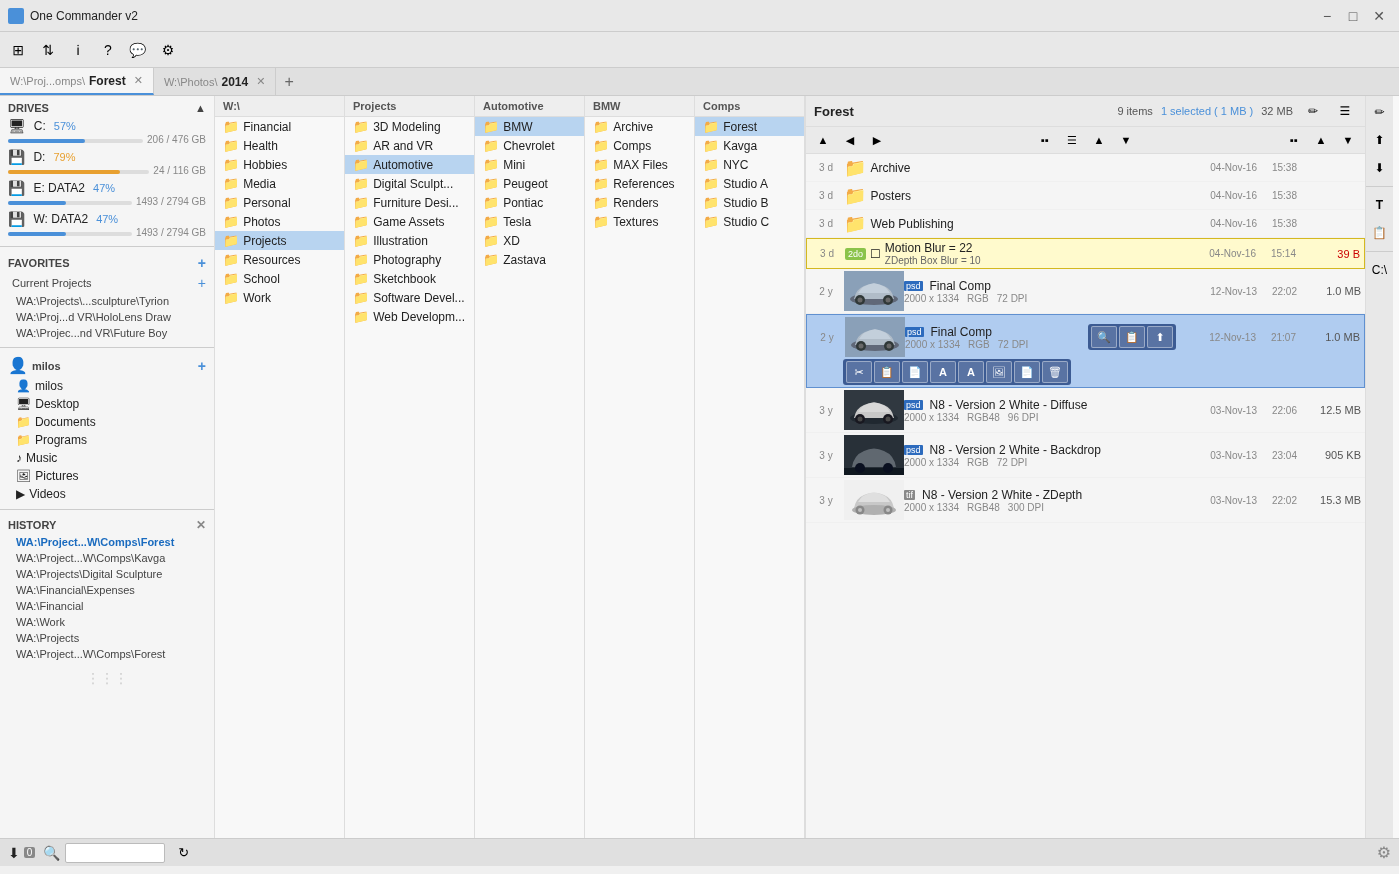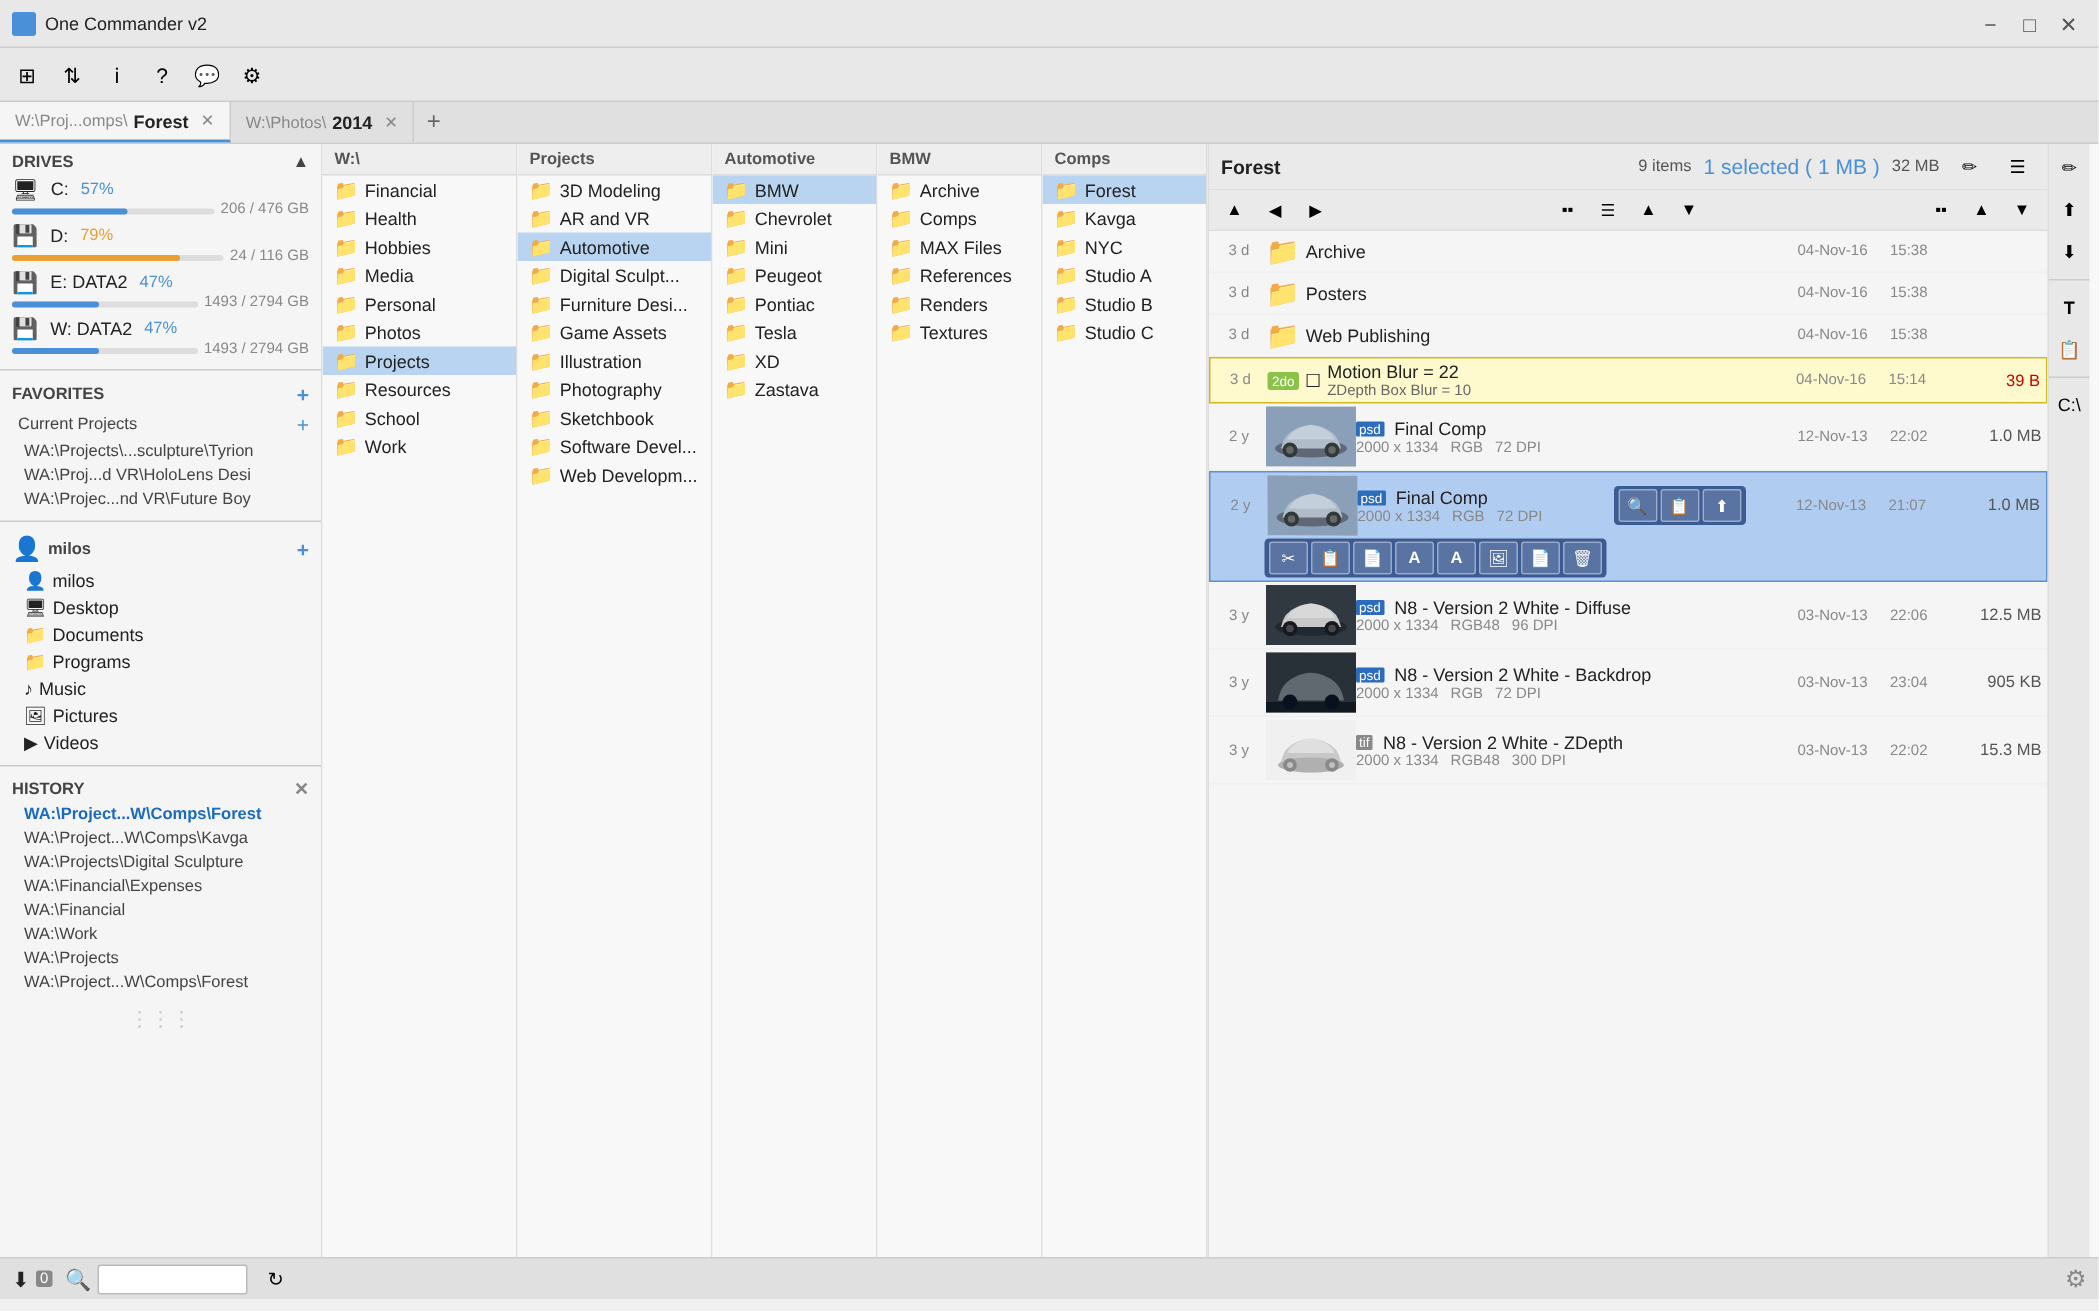--- a/index.html
+++ b/index.html
@@ -68,21 +68,21 @@
     
     
     .file-list { flex: 1; overflow-y: auto; }
     .file-row { display: flex; align-items: center; padding: 2px 4px; border-bottom: 1px solid #f0f0f0; cursor: pointer; min-height: 28px; }
     .age-badge { min-width: 32px; font-size: 10px; color: #888; text-align: center; margin-right: 2px; }
     .file-info { flex: 1; min-width: 0; }
     .file-name { font-size: 12px; font-weight: 500; white-space: nowrap; overflow: hidden; text-overflow: ellipsis; }
     .file-meta { font-size: 10px; color: #888; display: flex; gap: 8px; }
     .file-size { min-width: 60px; text-align: right; font-size: 11px; color: #555; }
     .file-date { font-size: 10px; color: #888; min-width: 80px; text-align: right; }
-    .file-time { font-size: 10px; color: #888; min-width: 40px; text-align: right; margin-right: 16px; }
+    .file-time { font-size: 10px; color: #888; min-width: 40px; text-align: right; margin-right: 4px; }
     .context-toolbar-btn { width: 28px; height: 26px; background: rgba(255,255,255,0.15); border: 1px solid rgba(255,255,255,0.3); cursor: pointer; display: flex; align-items: center; justify-content: center; font-size: 13px; color: white; border-radius: 3px; }
     
     
     .statusbar { display: flex; align-items: center; background: #e0e0e0; border-top: 1px solid #ccc; height: 28px; padding: 0 8px; gap: 8px; }
     .statusbar-left { display: flex; align-items: center; gap: 4px; }
     .statusbar-search { display: flex; align-items: center; gap: 4px; }
     .search-input { width: 100px; height: 20px; border: 1px solid #bbb; border-radius: 2px; padding: 0 4px; font-size: 11px; background: white; }
     
     
     .right-panel { width: 28px; background: #e8e8e8; border-left: 1px solid #ddd; display: flex; flex-direction: column; align-items: center; gap: 4px; padding: 4px 0; }
@@ -206,21 +206,21 @@
     <div class="sidebar-section">
       <div class="sidebar-section-header">
         <span>FAVORITES</span>
         <span class="add-btn">+</span>
       </div>
       <div class="sidebar-section-header" style="padding-left:12px;font-weight:normal;">
         <span>Current Projects</span>
         <span class="add-btn">+</span>
       </div>
       <div class="history-item">WA:\Projects\...sculpture\Tyrion</div>
-      <div class="history-item">WA:\Proj...d VR\HoloLens Desi</div>
+      <div class="history-item">WA:\Proj...d VR\HoloLens Draw</div>
       <div class="history-item">WA:\Projec...nd VR\Future Boy</div>
     </div>
 
     <div class="h-separator"></div>
 
     <div class="sidebar-section">
       <div class="sidebar-section-header">
         <div style="display:flex;align-items:center;gap:4px;">
           <span style="font-size:16px;">👤</span>
           <span>milos</span>
@@ -343,21 +343,21 @@
       </div>
 
       <div class="preview-panel">
 
         <div class="preview-header">
           <div style="display:flex;align-items:center;gap:8px;">
             <span style="font-weight:bold;font-size:13px;">Forest</span>
           </div>
           <div style="display:flex;align-items:center;gap:8px;">
             <span style="font-size:11px;color:#555;">9 items</span>
-            <span style="font-size:14px;color:#4a90d9;">1 selected ( 1 MB )</span>
+            <span style="font-size:11px;color:#4a90d9;">1 selected ( 1 MB )</span>
             <span style="font-size:11px;color:#555;margin-left:auto;">32 MB</span>
             <button class="preview-nav-btn">✏</button>
             <button class="preview-nav-btn">☰</button>
           </div>
         </div>
 
         <div class="preview-toolbar">
           <div class="preview-toolbar-group">
             <button class="preview-toolbar-btn">▲</button>
             <button class="preview-toolbar-btn">◀</button>

